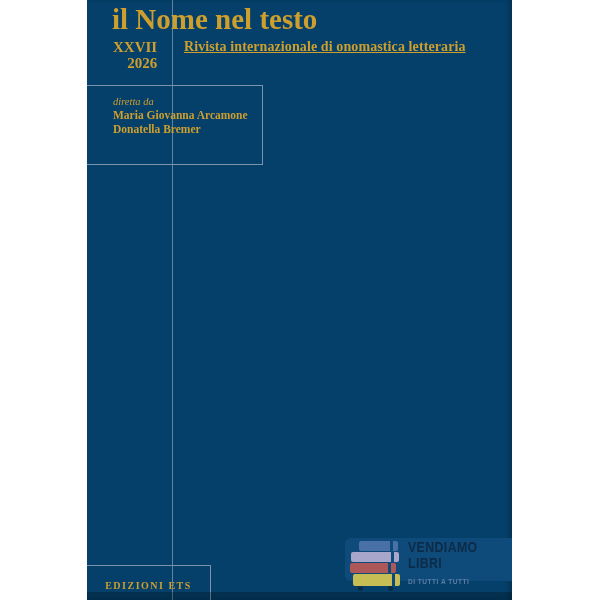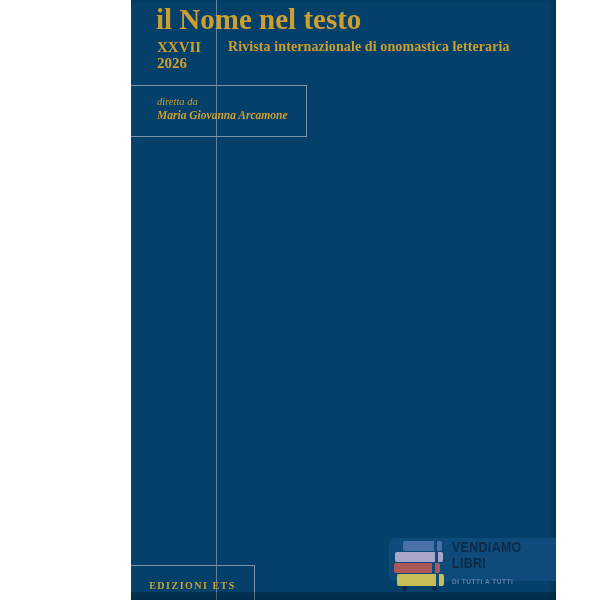--- a/index.html
+++ b/index.html
@@ -12,44 +12,43 @@
     --logo-tagline:#5d7ea3;
   }
   *{margin:0;padding:0;box-sizing:border-box;}
   body{width:600px;height:600px;font-family:"Liberation Serif",serif;}
   .canvas{position:relative;width:600px;height:600px;background:var(--page-bg);overflow:hidden;}
 
   .cover{
     position:absolute;left:87px;top:0;width:425px;height:600px;
     background:var(--cover-bg);overflow:hidden;
     box-shadow:inset -4px 0 5px -1px rgba(0,0,0,.22);
-    margin-left:44px;
   }
   .vrule{position:absolute;left:85px;top:0;bottom:0;width:1px;background:var(--rule);opacity:.8;}
 
   .title{
     position:absolute;left:25px;top:3px;
     font-weight:bold;font-size:29px;line-height:32px;
     color:var(--gold);white-space:nowrap;
   }
   .volume-block{position:absolute;left:26px;top:39px;color:var(--gold);
-    font-weight:bold;font-size:15px;line-height:16px;}
+    font-weight:bold;font-size:15px;line-height:16px;text-align:right;}
   .subtitle{
     position:absolute;left:97px;top:39px;
     font-weight:bold;font-size:14px;line-height:16px;letter-spacing:.1px;
-    color:var(--gold);white-space:nowrap;
+    color:var(--gold);white-space:nowrap;text-decoration:underline;
   }
 
   .editors-box{
-    position:absolute;left:0;top:85px;width:176px;height:52px;
+    position:absolute;left:0;top:85px;width:176px;height:80px;
     border:1px solid var(--rule);border-left:none;
     padding:9px 0 16px 26px;
   }
   .edited-by{font-style:italic;font-size:10.5px;line-height:13px;color:var(--gold);}
-  .editor{font-weight:bold;font-size:11.5px;line-height:14px;color:var(--gold);white-space:nowrap;font-style:italic;}
+  .editor{font-weight:bold;font-size:11.5px;line-height:14px;color:var(--gold);white-space:nowrap;}
 
   .publisher-box{
     position:absolute;left:0;top:565px;width:124px;height:40px;
     border:1px solid var(--rule);border-left:none;
     display:flex;align-items:center;justify-content:center;
   }
   .publisher{font-weight:bold;font-size:10px;letter-spacing:1.5px;color:var(--gold);white-space:nowrap;}
 
   .bottom-edge{position:absolute;left:0;right:0;bottom:0;height:8px;background:rgba(0,0,0,.25);}
 
@@ -89,20 +88,21 @@
     <div class="volume-block">
       <div>XXVII</div>
       <div>2026</div>
     </div>
 
     <div class="subtitle">Rivista internazionale di onomastica letteraria</div>
 
     <div class="editors-box">
       <div class="edited-by">diretta da</div>
       <div class="editor">Maria Giovanna Arcamone</div>
+      <div class="editor">Donatella Bremer</div>
     </div>
 
     <div class="publisher-box">
       <div class="publisher">EDIZIONI ETS</div>
     </div>
 
     <div class="badge">
       <div class="bookstack">
         <div class="book book-0" style="background: rgb(74, 112, 168);"></div>
         <div class="book book-1" style="background: rgb(168, 167, 203);"></div>

